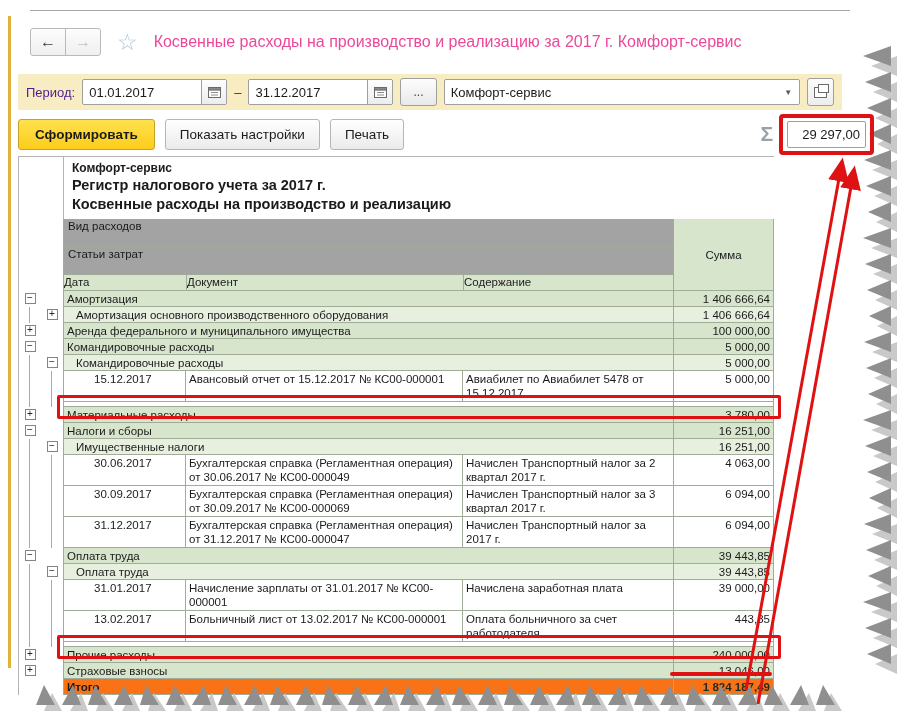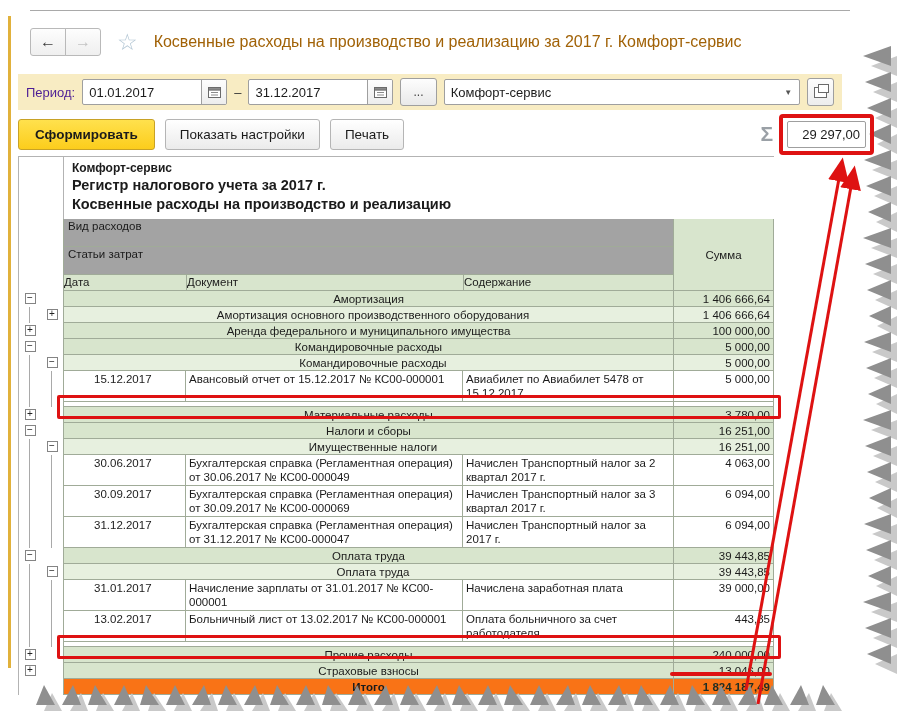--- a/index.html
+++ b/index.html
@@ -11,21 +11,21 @@
   .left-accent{position:absolute;left:8px;top:16px;width:3px;height:652px;background:#e1b13b;}
 
   
   .titlebar{position:absolute;left:30px;top:26px;height:32px;display:flex;align-items:center;}
   .navgroup{display:flex;}
   .navbtn{width:34px;height:26px;border:1px solid #b9b9b9;background:linear-gradient(#fdfdfd,#efefef);
           display:flex;align-items:center;justify-content:center;font-size:16px;cursor:default;}
   .navbtn.back{border-radius:3px 0 0 3px;color:#3d3d3d;}
   .navbtn.fwd{border-radius:0 3px 3px 0;margin-left:-1px;color:#c3c3c3;}
   .star{margin-left:16px;font-size:23px;color:#b3c6d4;line-height:22px;}
-  .page-title{margin-left:16px;font-size:16px;color:#a16207;white-space:nowrap;}
+  .page-title{margin-left:16px;font-size:16px;color:#ec4899;white-space:nowrap;}
 
   
   .period-band{position:absolute;left:18px;top:74px;width:824px;height:36px;background:#f8ecc3;
                display:flex;align-items:center;box-sizing:border-box;padding:0 8px;gap:7px;}
   .period-label{font-size:13px;color:#4c1d95;}
   .date-field{display:flex;align-items:stretch;width:150px;height:24px;background:#fff;
               border:1px solid #9f9f9f;border-radius:2px;overflow:hidden;}
   .date-value{flex:1;font-size:13px;display:flex;align-items:center;padding-left:6px;}
   .cal-btn{width:24px;border-left:1px solid #9f9f9f;background:linear-gradient(#fdfdfd,#ededed);
            display:flex;align-items:center;justify-content:center;}
@@ -75,21 +75,21 @@
   
   .row{display:flex;position:relative;}
   .gut{width:44px;flex:0 0 44px;display:flex;}
   .slot{width:22px;position:relative;}
   .slot.line::before{content:"";position:absolute;left:10px;top:0;bottom:0;width:1px;background:#a9a9a9;}
   .tbox{width:11px;height:11px;box-sizing:border-box;border:1px solid #848484;background:#fff;font-size:10px;
         line-height:8px;text-align:center;margin:2px auto 0 auto;color:#222;}
   .cell{box-sizing:border-box;border-right:1px solid #a0ab98;border-bottom:1px solid #a0ab98;padding:1px 3px;}
   .cell.first{border-left:1px solid #a0ab98;}
   .row-group .cell, .row-total .cell{height:16px;line-height:14px;}
-  .cell.glabel{width:611px;flex:0 0 611px;background:#d8e5cd;white-space:nowrap;overflow:hidden;text-align:center;}
+  .cell.glabel{width:611px;flex:0 0 611px;background:#d8e5cd;white-space:nowrap;overflow:hidden;}
   .cell.glabel.lvl2{background:#e7f0df;padding-left:12px;}
   .cell.gsum{width:100px;flex:0 0 100px;text-align:right;}
   .row-group .gsum{background:#d8e5cd;}
   .row-group .gsum.lvl2{background:#e7f0df;}
   .cell.d-date{width:123px;flex:0 0 123px;padding-left:30px;line-height:14px;}
   .cell.d-doc{width:277px;flex:0 0 277px;line-height:14px;}
   .cell.d-cont{width:211px;flex:0 0 211px;line-height:14px;}
   .cell.d-sum{width:100px;flex:0 0 100px;text-align:right;line-height:14px;}
   .row-detail .cell{min-height:31px;background:#fff;}
   .row-spacer .cell{height:5px;background:#fff;border-bottom:1px solid #a0ab98;}

